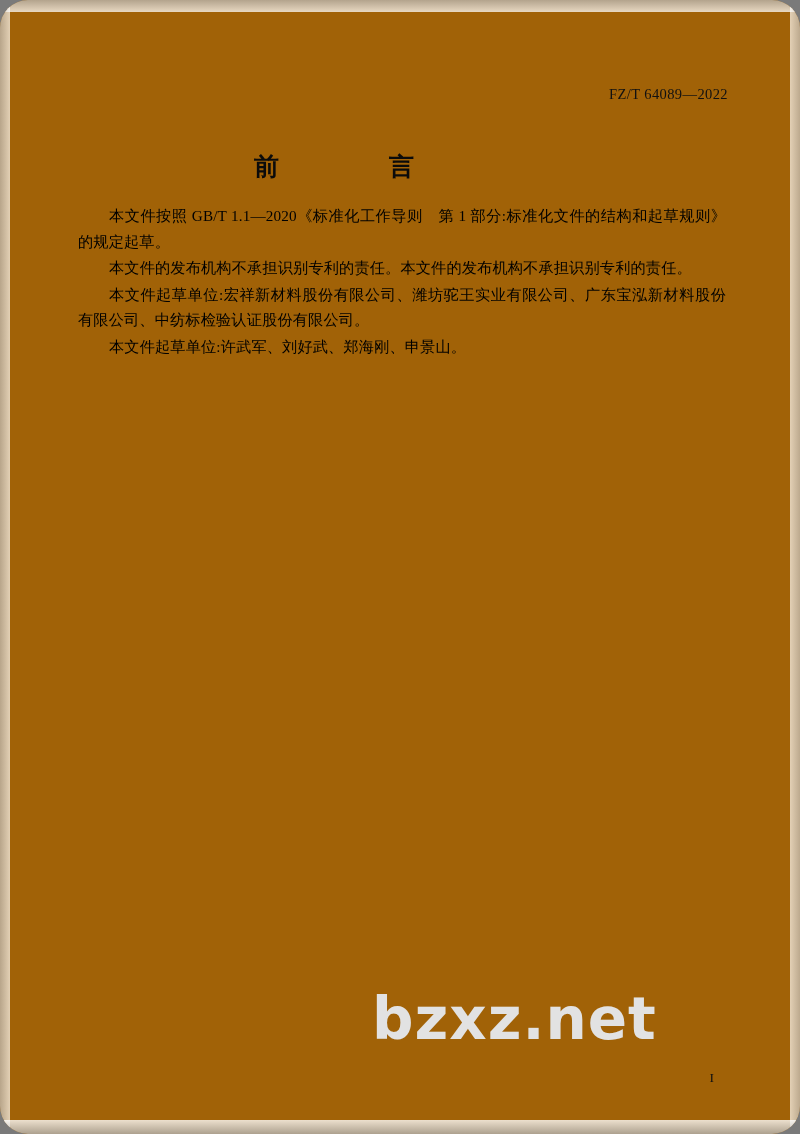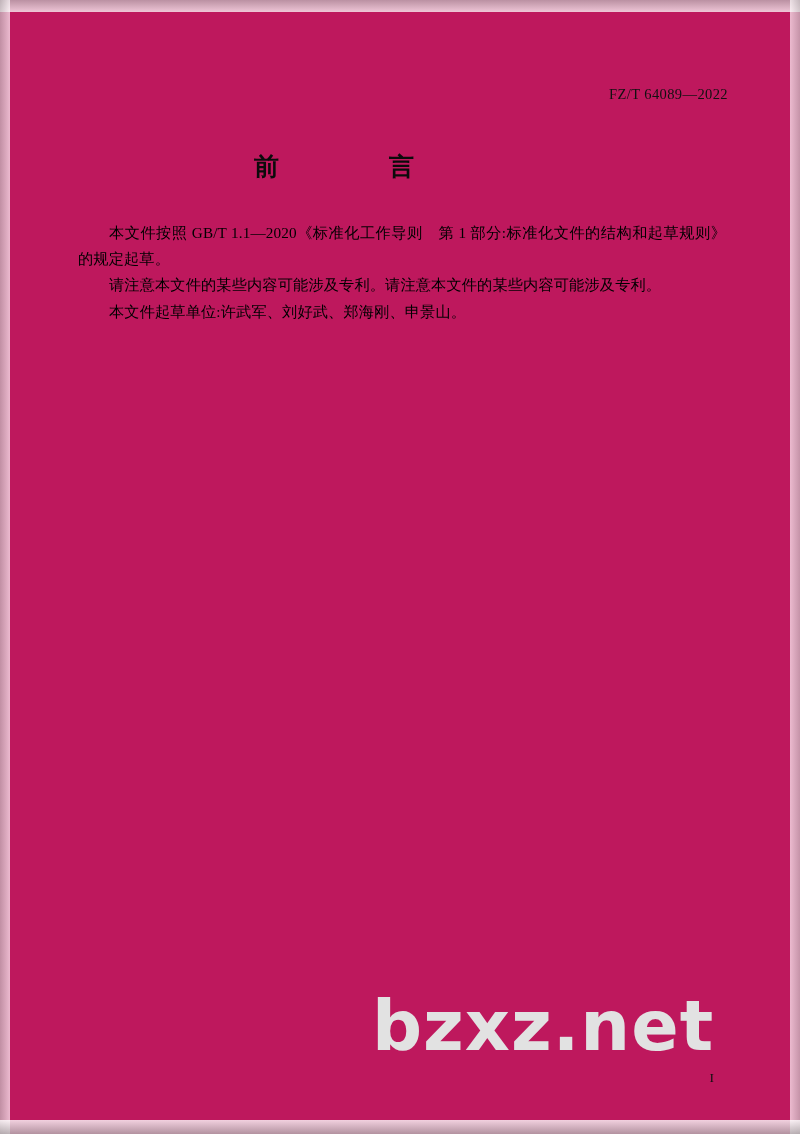--- a/index.html
+++ b/index.html
@@ -10,23 +10,24 @@
   body {
     width: 800px;
     height: 1134px;
     overflow: hidden;
     font-family: "Liberation Serif", "DejaVu Serif", serif;
   }
   .page {
     position: relative;
     width: 800px;
     height: 1134px;
-    background: #be185d;
+    background: #a16207;
     box-sizing: border-box;
     overflow: hidden;
+    border-radius: 28px;
   }
   
   .edge-top {
     position: absolute;
     top: 0; left: 0; right: 0;
     height: 12px;
     background: linear-gradient(to bottom, #b9b9b9, #ffffff);
     opacity: 0.75;
   }
   .edge-left {
@@ -71,42 +72,42 @@
     font-size: 25px;
     font-weight: bold;
     letter-spacing: 20px;
     text-indent: 20px;
     color: #0b0b0b;
     font-family: "DejaVu Sans", "Liberation Sans", sans-serif;
   }
 
   .body-block {
     position: absolute;
-    top: 220px;
+    top: 203px;
     left: 78px;
     width: 648px;
     color: #000;
   }
 
   .para {
     font-size: 15.2px;
     line-height: 25.5px;
     text-align: justify;
     text-justify: inter-ideograph;
     margin: 0 0 1px 0;
     text-indent: 31px;
     letter-spacing: 0.15px;
     font-family: "Liberation Serif", "DejaVu Serif", serif;
   }
 
   .watermark {
     position: absolute;
     left: 372px;
     top: 985px;
-    font-size: 70px;
+    font-size: 58px;
     font-weight: bold;
     color: #e2e2e2;
     font-family: "DejaVu Sans", "Liberation Sans", sans-serif;
     letter-spacing: 1px;
     user-select: none;
   }
 
   .page-number {
     position: absolute;
     right: 86px;
@@ -124,20 +125,21 @@
   <div class="edge-left"></div>
   <div class="edge-right"></div>
   <div class="edge-bottom"></div>
 
   <div class="header-code">FZ/T 64089—2022</div>
 
   <div class="doc-title">前　　言</div>
 
   <div class="body-block">
     <p class="para">本文件按照 GB/T 1.1—2020《标准化工作导则　第 1 部分:标准化文件的结构和起草规则》的规定起草。</p>
-    <p class="para">请注意本文件的某些内容可能涉及专利。请注意本文件的某些内容可能涉及专利。</p>
+    <p class="para">本文件的发布机构不承担识别专利的责任。本文件的发布机构不承担识别专利的责任。</p>
+    <p class="para">本文件起草单位:宏祥新材料股份有限公司、潍坊驼王实业有限公司、广东宝泓新材料股份有限公司、中纺标检验认证股份有限公司。</p>
     <p class="para">本文件起草单位:许武军、刘好武、郑海刚、申景山。</p>
   </div>
 
   <div class="watermark">bzxz.net</div>
 
   <div class="page-number">I</div>
 </div>
 
 </body></html>

